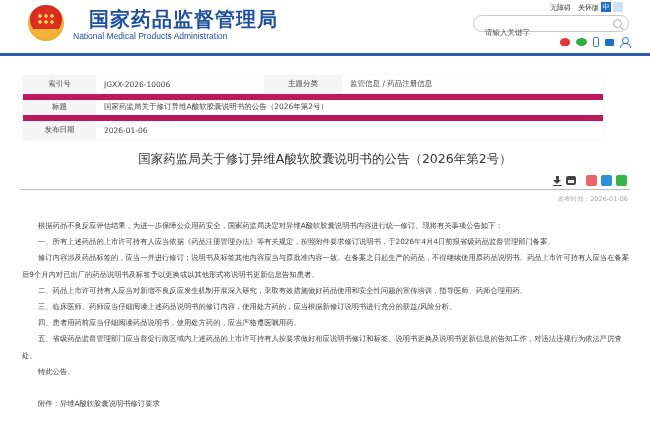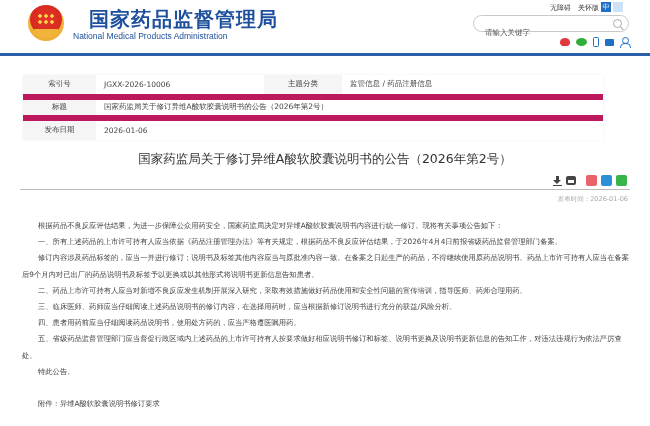--- a/index.html
+++ b/index.html
@@ -136,22 +136,22 @@
   <span class="share share-weibo-icon"></span>
   <span class="share share-qzone-icon"></span>
   <span class="share share-wechat-icon"></span>
 </div>
 
 <div class="divider"></div>
 <div class="pub-time">发布时间：2026-01-06</div>
 
 <div class="content">
   <p class="ind">根据药品不良反应评估结果，为进一步保障公众用药安全，国家药监局决定对异维A酸软胶囊说明书内容进行统一修订。现将有关事项公告如下：</p>
-  <p class="ind">一、所有上述药品的上市许可持有人应当依据《药品注册管理办法》等有关规定，根据药品不良反应评估结果，于2026年4月4日前报省级药品监督管理部门备案。</p>
+  <p class="ind">一、所有上述药品的上市许可持有人应当依据《药品注册管理办法》等有关规定，按照附件要求修订说明书，于2026年4月4日前报省级药品监督管理部门备案。</p>
   <p class="ind">修订内容涉及药品标签的，应当一并进行修订；说明书及标签其他内容应当与原批准内容一致。在备案之日起生产的药品，不得继续使用原药品说明书。药品上市许可持有人应当在备案后9个月内对已出厂的药品说明书及标签予以更换或以其他形式将说明书更新信息告知患者。</p>
   <p class="ind">二、药品上市许可持有人应当对新增不良反应发生机制开展深入研究，采取有效措施做好药品使用和安全性问题的宣传培训，指导医师、药师合理用药。</p>
-  <p class="ind">三、临床医师、药师应当仔细阅读上述药品说明书的修订内容，在选择用药时，应当根据新修订说明书进行充分的获益/风险分析。</p>
+  <p class="ind">三、临床医师、药师应当仔细阅读上述药品说明书的修订内容，使用处方药的，应当根据新修订说明书进行充分的获益/风险分析。</p>
   <p class="ind">四、患者用药前应当仔细阅读药品说明书，使用处方药的，应当严格遵医嘱用药。</p>
   <p class="ind">五、省级药品监督管理部门应当督促行政区域内上述药品的上市许可持有人按要求做好相应说明书修订和标签、说明书更换及说明书更新信息的告知工作，对违法违规行为依法严厉查处。</p>
   <p class="ind">特此公告。</p>
   <div class="gap"></div>
   <p class="ind">附件：异维A酸软胶囊说明书修订要求</p>
 </div>
 
 </body></html>

